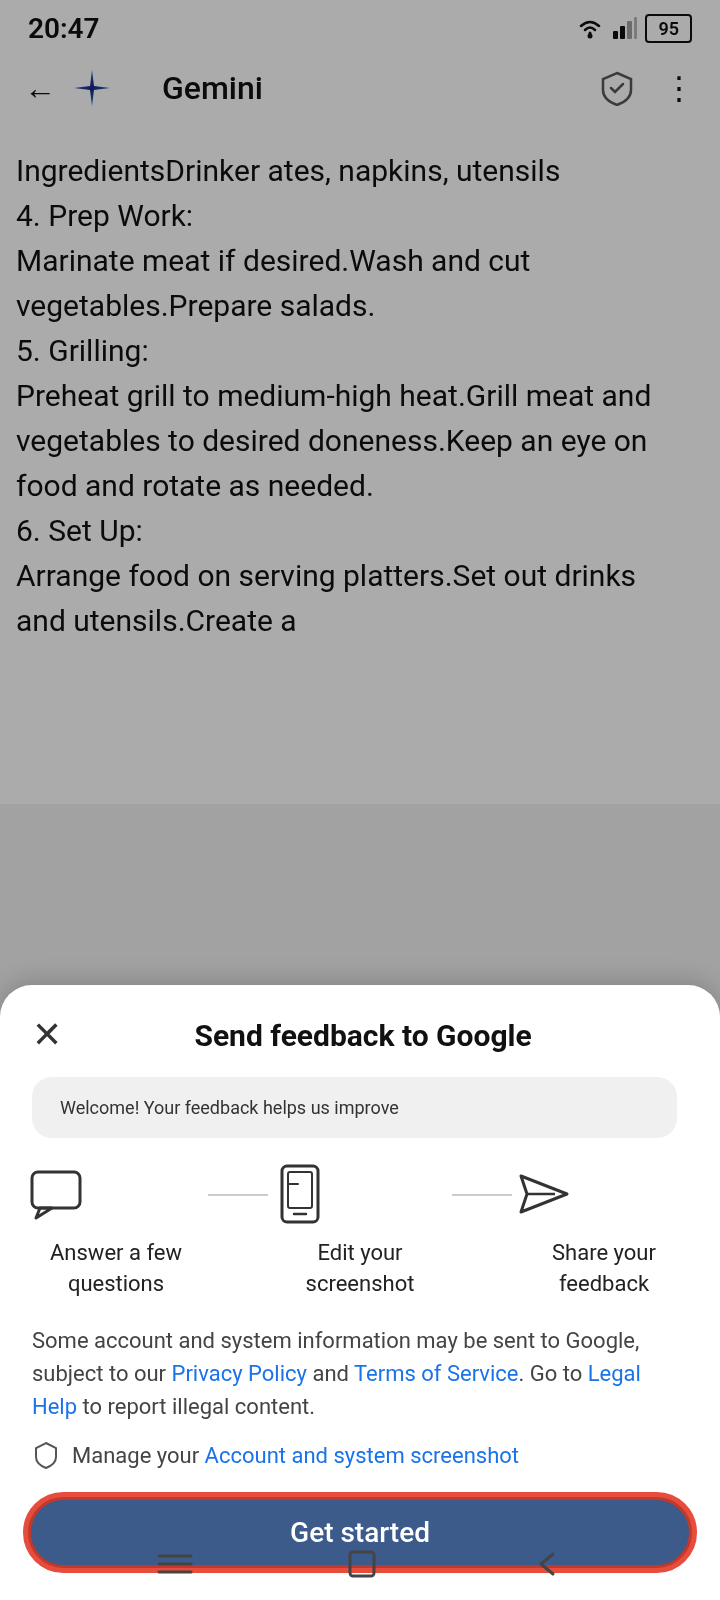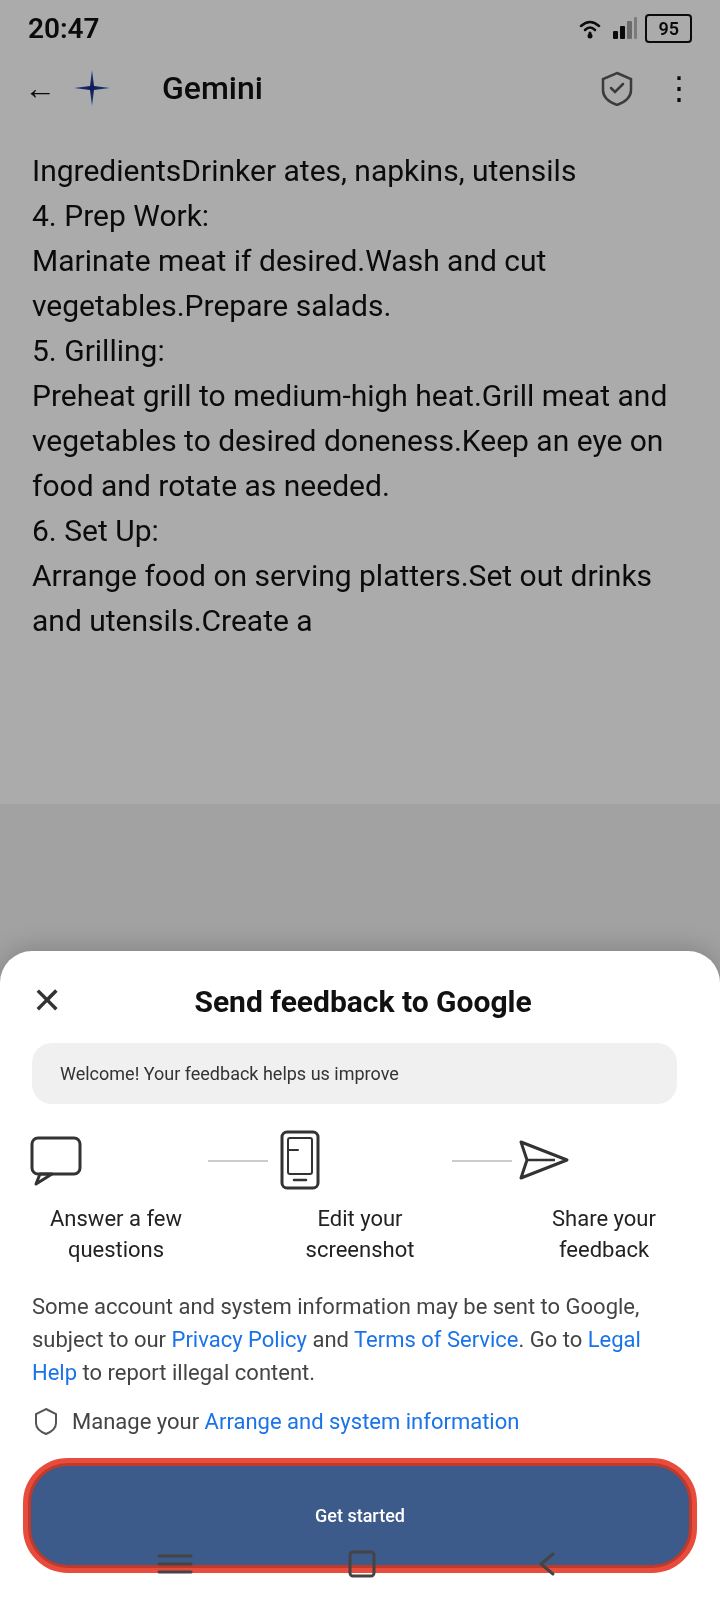--- a/index.html
+++ b/index.html
@@ -71,21 +71,21 @@
     }
     .more-icon {
       font-size: 32px;
       color: #111;
       letter-spacing: 1px;
     }
 
     
     .chat-area {
       background: #f5f5f5;
-      padding: 24px 32px 0 32px;
+      padding: 24px 32px 0 16px;
       height: 680px;
       overflow: hidden;
       font-size: 30px;
       line-height: 1.5;
       color: #111;
     }
 
     
     .overlay {
       position: absolute;
@@ -200,24 +200,24 @@
     .manage-text {
       font-size: 22px;
       color: #444;
     }
 
     
     .get-started-btn {
       margin: 4px 28px 32px 28px;
       background: #3c5a8a;
       border-radius: 40px;
-      padding: 39px 0;
+      padding: 16px 0;
       text-align: center;
       color: #fff;
-      font-size: 18px;
+      font-size: 28px;
       font-weight: 500;
       cursor: pointer;
       border: 3px solid #c0392b;
       outline: 3px solid #e74c3c;
       outline-offset: 2px;
       box-shadow: 0 0 0 3px #e74c3c;
     }
 
     
     .nav-bar {
@@ -344,21 +344,21 @@
 
   <div class="info-text">
     <span>Some account and system information may be sent to Google, subject to our </span><a class="link-text">Privacy Policy</a><span> and </span><a class="link-text">Terms of Service</a><span>. Go to </span><a class="link-text">Legal Help</a><span> to report illegal content.</span>
   </div>
 
   <div class="manage-row">
     <svg width="28" height="28" viewBox="0 0 28 28">
       <path d="M14 2 L24 7 L24 16 Q24 23 14 27 Q4 23 4 16 L4 7 Z" fill="none" stroke="#555" stroke-width="2"></path>
     </svg>
     <span class="manage-text">
-      <span>Manage your </span><a class="link-text">Arrange and system information</a>
+      <span>Manage your </span><a class="link-text">Account and system screenshot</a>
     </span>
   </div>
 
   <div class="get-started-btn">Get started</div>
 
 </div>
 
 <div class="nav-bar" style="bottom:0; background: transparent; height: 72px; position: absolute; width: 720px; display: flex; justify-content: space-around; align-items: center; padding: 0 80px;">
   <svg width="36" height="28" viewBox="0 0 36 28">
     <line x1="2" y1="6" x2="34" y2="6" stroke="#444" stroke-width="3" stroke-linecap="round"></line>

